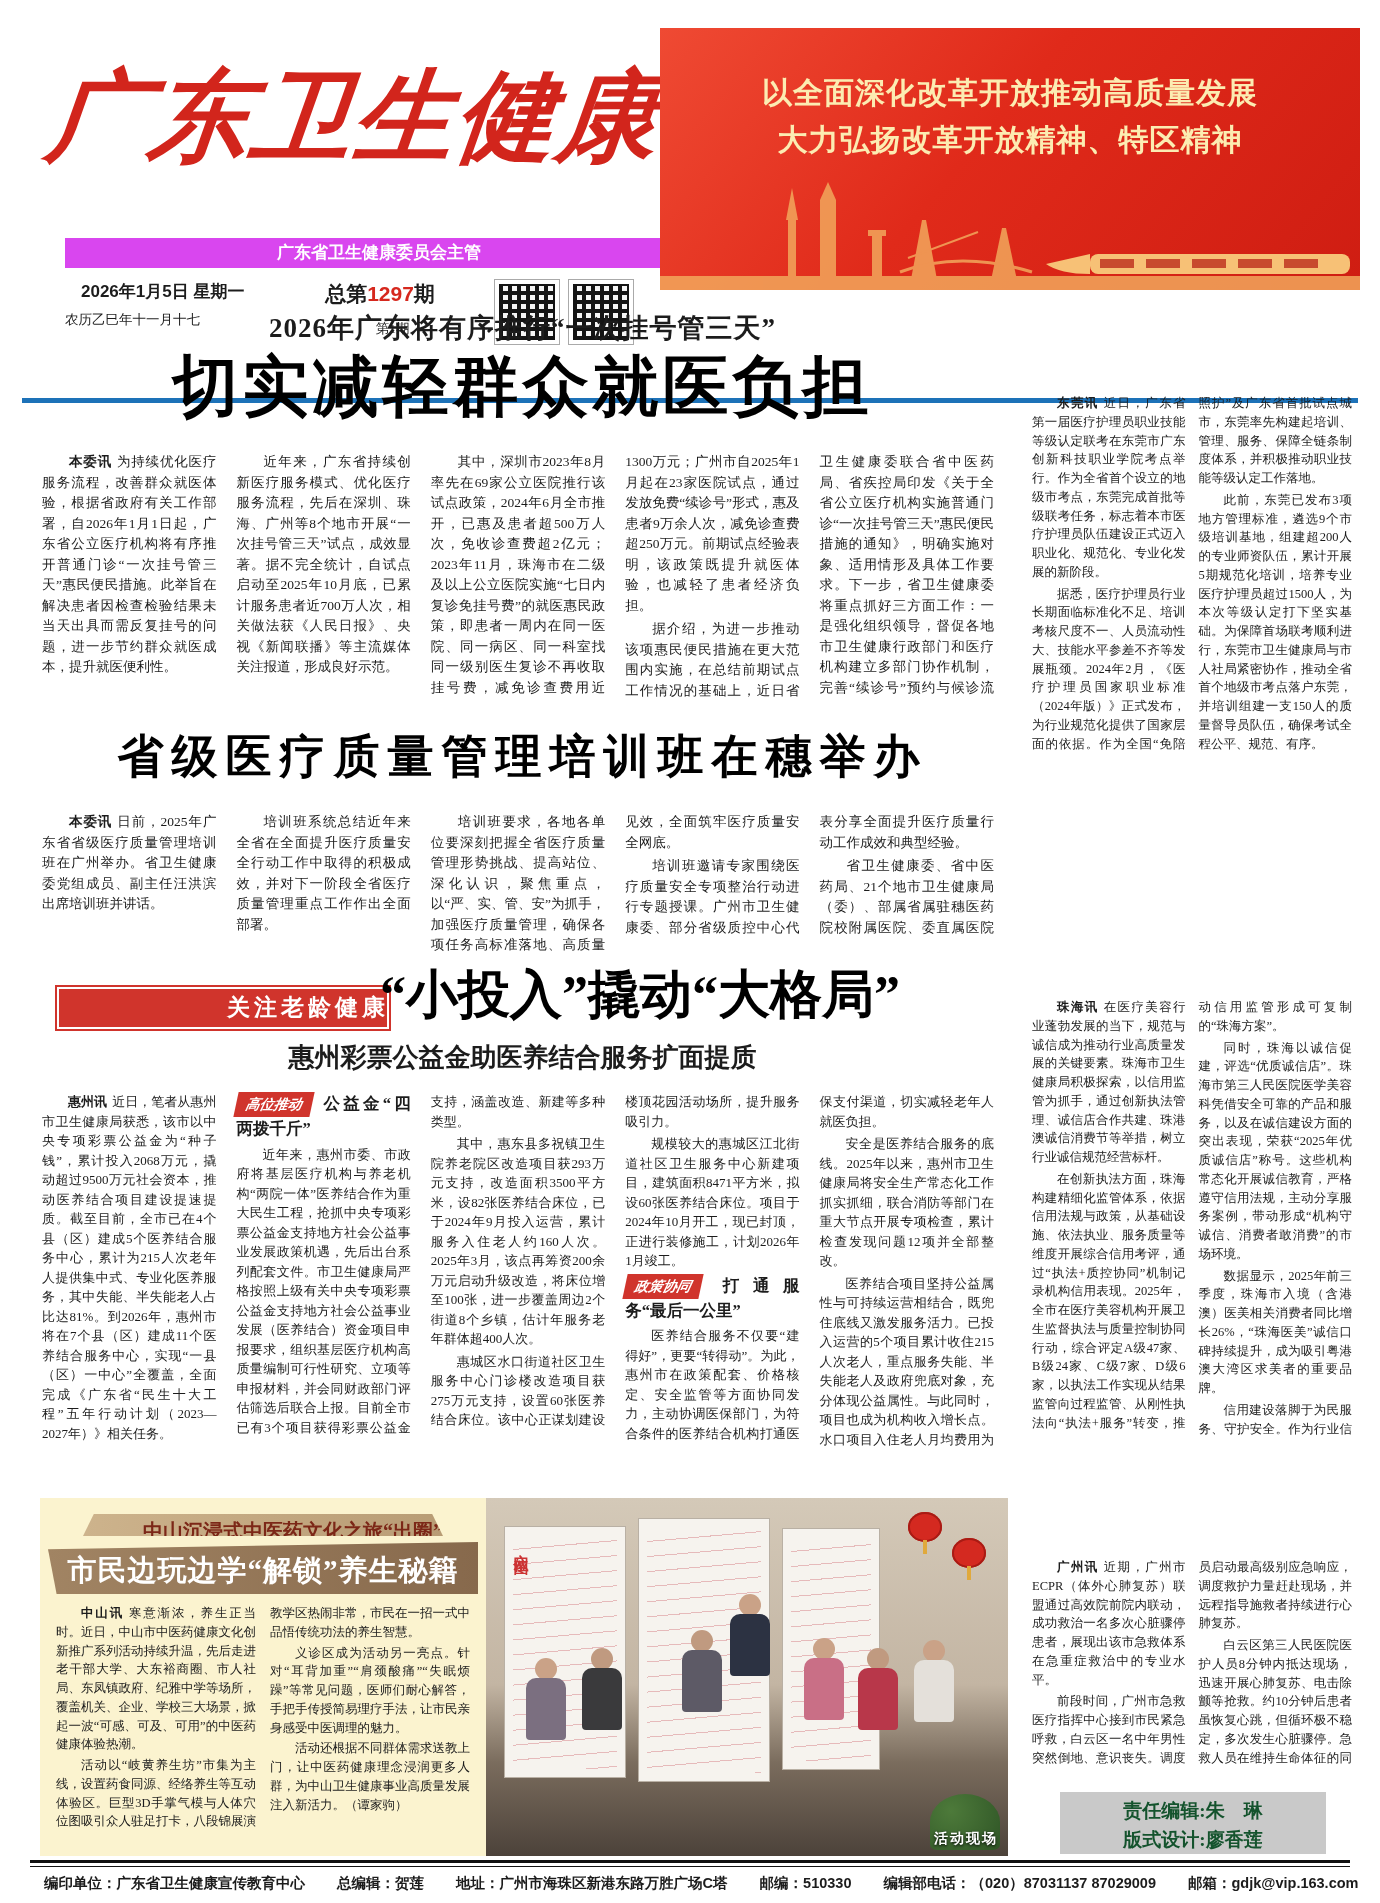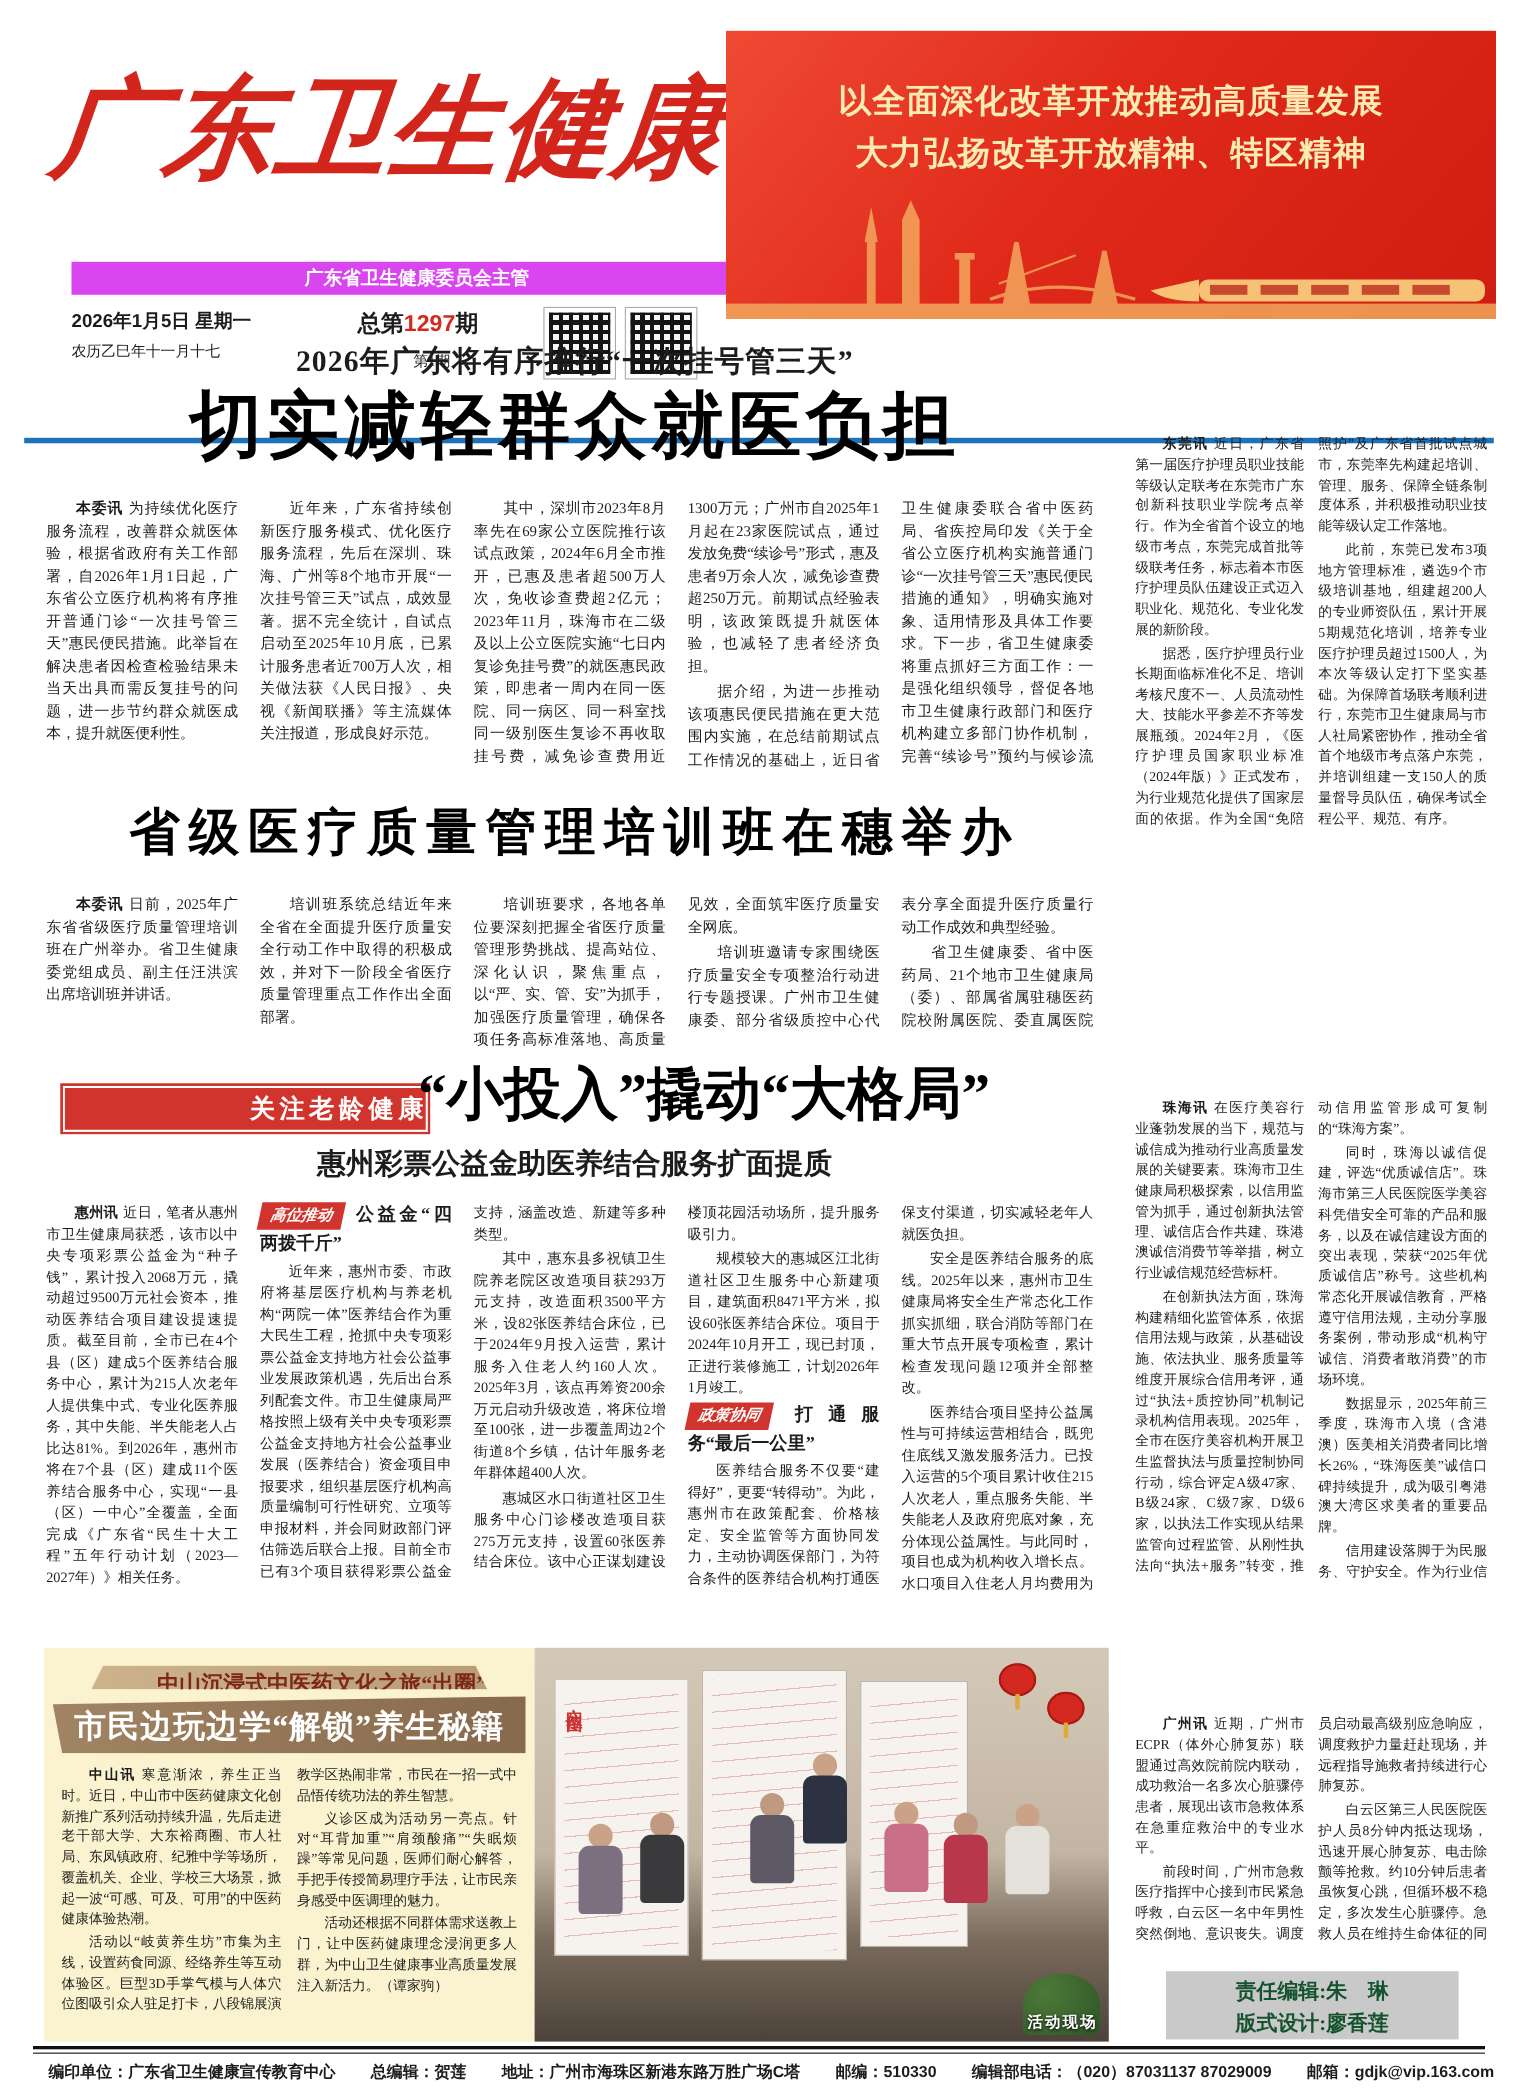--- a/index.html
+++ b/index.html
@@ -7,21 +7,21 @@
         font-family:"Liberation Serif", serif;color:#1c1c1c;overflow:hidden;}
   
   .masthead-title{position:absolute;left:48px;top:18px;width:600px;height:200px;
      color:#d2251c;font-size:100px;font-weight:bold;font-style:italic;line-height:200px;
      letter-spacing:2px;transform:skewX(-6deg);white-space:nowrap;}
   .supervisor-bar{position:absolute;left:65px;top:238px;width:628px;height:30px;background:#d946ef;
      color:#fff;font-size:17px;font-weight:bold;text-align:center;line-height:30px;
      font-family:"Liberation Sans",sans-serif;}
   .dateline{position:absolute;left:65px;top:280px;width:628px;height:70px;display:flex;align-items:flex-start;}
   .date-block{width:230px;}
-  .date-main{font-size:17px;font-weight:bold;font-family:"Liberation Sans",sans-serif;}
+  .date-main{font-size:17px;font-weight:bold;font-family:"Liberation Sans",sans-serif;margin-left:16px;}
   .date-lunar{font-size:13.5px;margin-top:8px;font-family:"Liberation Sans",sans-serif;}
   .issue-block{width:170px;text-align:center;}
   .issue-main{font-size:21px;font-weight:bold;font-family:"Liberation Sans",sans-serif;}
   .issue-no{color:#d6281e;}
   .issue-period{font-size:13.5px;margin-top:12px;font-family:Liberation Serif, serif;padding-left:25px;}
   .qr-wrap{display:flex;gap:10px;margin-left:30px;}
   .qr{width:56px;height:56px;border:4px solid #fff;outline:1px solid #aaa;
       background-image:repeating-linear-gradient(0deg,#141414 0 4px,transparent 4px 9px),
                        repeating-linear-gradient(90deg,#141414 0 4px,#f5f5f5 4px 9px);}
   .banner{position:absolute;left:660px;top:28px;width:700px;height:262px;overflow:hidden;

